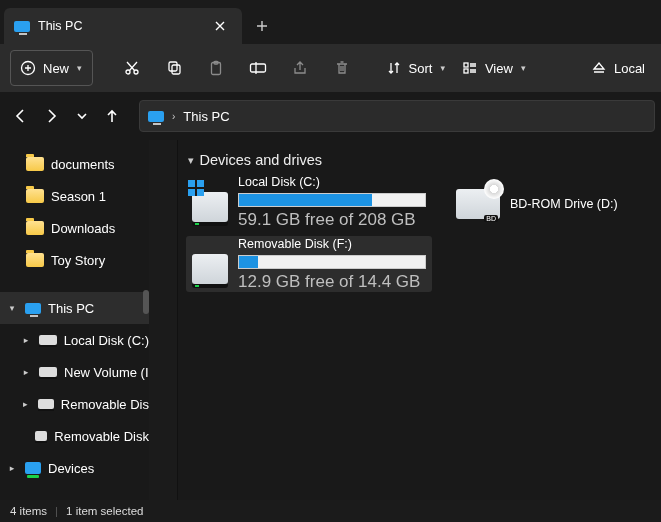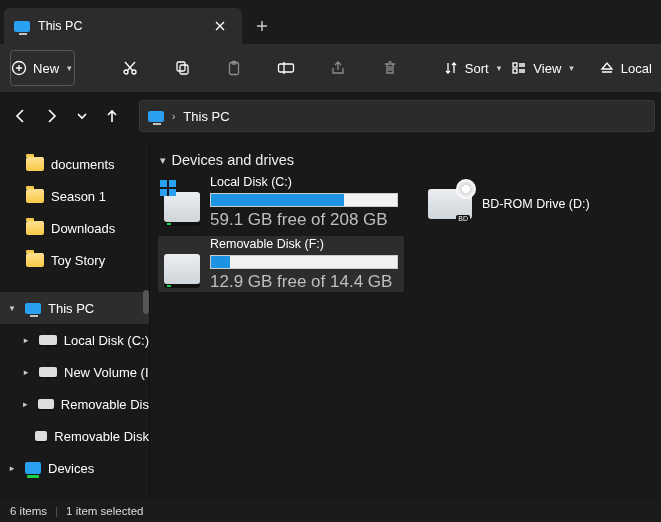--- a/index.html
+++ b/index.html
@@ -6,38 +6,38 @@
   html, body { width: 661px; height: 522px; background: #1b1b1b; color: #fff; overflow: hidden; }
 
   
   .tabstrip { height: 44px; background: #1b1b1b; display: flex; align-items: flex-end; padding: 0 4px; }
   .tab { height: 36px; width: 238px; background: #2c2c2c; border-radius: 6px 6px 0 0; display: flex; align-items: center; padding: 0 10px; gap: 8px; font-size: 12.5px; }
   .tab .sp { flex: 1; }
   .tab-close { width: 24px; height: 24px; display: flex; align-items: center; justify-content: center; color: #fff; border-radius: 4px; }
   .newtab { width: 40px; height: 36px; display: flex; align-items: center; justify-content: center; color: #ccc; font-size: 15px; }
 
   
-  .toolbar { height: 48px; background: #2c2c2c; display: flex; align-items: center; padding: 0 10px; gap: 14px; }
+  .toolbar { height: 48px; background: #2c2c2c; display: flex; align-items: center; padding: 0 10px; gap: 4px; }
   .tool-btn { height: 36px; min-width: 38px; padding: 0 6px; display: flex; align-items: center; justify-content: center; gap: 6px; color: #fff; font-size: 13px; border-radius: 4px; }
   .tool-btn.disabled { opacity: 0.45; }
   .new-btn { border: 1px solid #555; border-radius: 4px; padding: 0 10px 0 8px; }
   .tool-label { color: #fff; font-size: 13px; }
   .chev { font-size: 9px; color: #ccc; margin-left: 2px; }
   .tool-ico { width: 18px; height: 18px; display: flex; align-items: center; justify-content: center; }
   .toolbar .spacer { flex: 1; }
 
   
   .navrow { height: 48px; background: #191919; display: flex; align-items: center; }
   .nav-icons { width: 133px; display: flex; align-items: center; justify-content: space-around; padding: 0 6px; }
   .nav-ic { width: 28px; height: 28px; display: flex; align-items: center; justify-content: center; color: #fff; }
   .addr { flex: 1; height: 32px; margin: 0 6px; background: #2b2b2b; border: 1px solid #3a3a3a; border-radius: 4px; display: flex; align-items: center; gap: 8px; padding: 0 8px; font-size: 13px; }
   .addr .ch { color: #ccc; font-size: 10px; }
 
   
-  .body { display: flex; height: calc(522px - 44px - 48px - 48px - 22px); }
+  .body { display: flex; height: calc(522px - 44px - 48px - 48px - 22px); gap: 28px; }
 
   
   .sidebar { width: 149px; background: #191919; overflow: hidden; position: relative; }
   .side-sec { padding-top: 8px; }
   .side-item { height: 32px; display: flex; align-items: center; gap: 7px; padding: 0 0 0 26px; font-size: 13px; white-space: nowrap; }
   .side-item.child { padding-left: 20px; }
   .side-item.grand { padding-left: 34px; }
   .side-item.sel { background: #2d2d2d; }
   .folder-ico { width: 18px; height: 14px; background: linear-gradient(#ffe190,#f7c948); border-radius: 2px; position: relative; }
   .folder-ico:before { content:""; position:absolute; top:-3px; left:0; width:8px; height:3px; background:#f7c948; border-radius:1px 1px 0 0; }
@@ -321,16 +321,16 @@
               <div class="bar-fill" style="width: 10.4%;"></div>
             </div>
           <div class="drive-free">12.9 GB free of 14.4 GB</div>
         </div>
       </div>
     </div>
   </div>
 </div>
 
 <div class="status">
-  <span>6 items</span>
+  <span>4 items</span>
   <span class="sep">|</span>
   <span>1 item selected</span>
 </div>
 
 </body></html>

